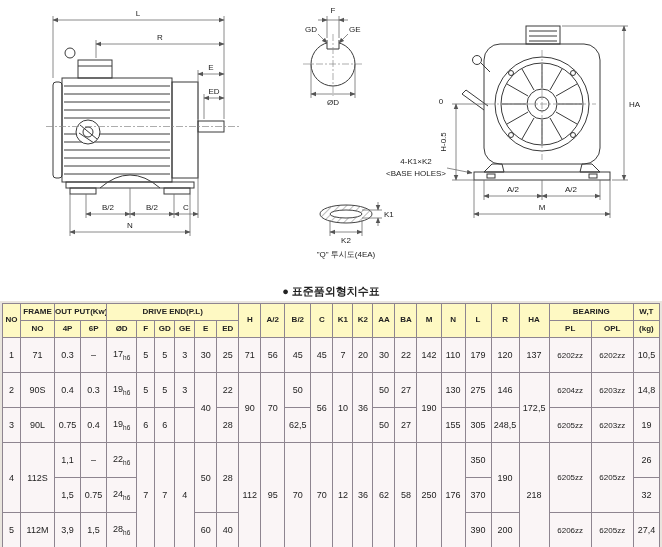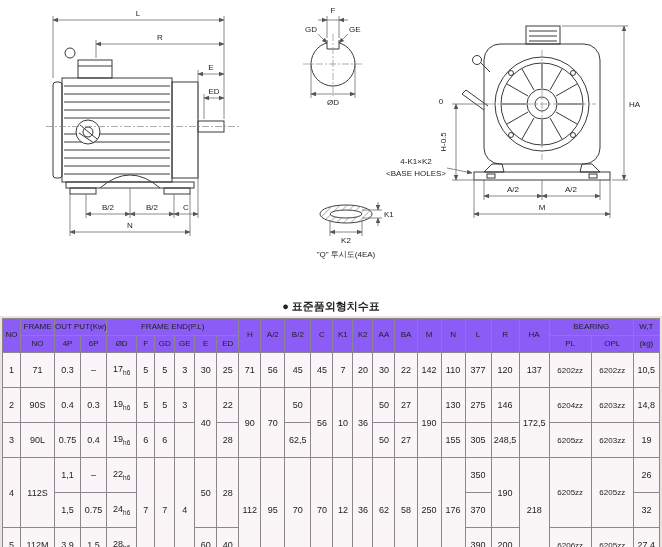--- a/index.html
+++ b/index.html
@@ -2,25 +2,25 @@
 <html><head>
 <meta charset="utf-8">
 <style>
   html,body{margin:0;padding:0;}
   body{width:662px;height:547px;background:#ffffff;font-family:"Liberation Sans",sans-serif;overflow:hidden;}
   svg{display:block;}
   svg text{font-family:"Liberation Sans",sans-serif;font-size:8px;fill:#222;}
   .ln{stroke:#3a3a3a;fill:none;stroke-width:1;}
   .dim{stroke:#6d6d6d;fill:none;stroke-width:0.8;}
   .cl{stroke:#8a8a8a;stroke-width:0.7;stroke-dasharray:7 2 2 2;fill:none;}
-  .title{ text-align:center;font-size:11px;font-weight:bold;color:#222;margin:16px 0 2px 0;}
+  .title{ text-align:center;font-size:11px;font-weight:bold;color:#222;margin:1px 0 2px 0;}
   .tbl-wrap{background:#e9e5de;padding:2px 2px 4px 2px;}
   table{border-collapse:collapse;table-layout:fixed;width:658px;margin:0 auto;background:#faf5f6;}
   th,td{border:1px solid #8e8590;text-align:center;vertical-align:middle;padding:0;overflow:hidden;white-space:nowrap;}
-  th{background:#8b5cf6;font-size:8px;font-weight:normal;height:16px;line-height:1.05;color:#222;margin-top:48px;}
+  th{background:#fef9c3;font-size:8px;font-weight:bold;height:16px;line-height:1.05;color:#222;margin-top:48px;}
   td{font-size:9px;height:34px;color:#222;}
   td.sm{font-size:8px;}
   .sub{font-size:6.5px;vertical-align:sub;}
 </style>
 </head>
 <body>
 
 <svg width="662" height="283" viewBox="0 0 662 283">
   <defs>
     <marker id="ah" viewBox="0 0 10 10" refX="9" refY="5" markerWidth="7" markerHeight="7" orient="auto-start-reverse">
@@ -185,21 +185,21 @@
         <col style="width:30px">
         <col style="width:42px">
     <col style="width:42px">
         <col style="width:26px">
   </colgroup>
   <thead>
     <tr>
       <th rowspan="2">NO</th>
       <th>FRAME</th>
       <th colspan="2">OUT PUT(Kw)</th>
-      <th colspan="6">FRAME END(P.L)</th>
+      <th colspan="6">DRIVE END(P.L)</th>
       <th rowspan="2">H</th>
       <th rowspan="2">A/2</th>
       <th rowspan="2">B/2</th>
       <th rowspan="2">C</th>
       <th rowspan="2">K1</th>
       <th rowspan="2">K2</th>
       <th rowspan="2">AA</th>
       <th rowspan="2">BA</th>
       <th rowspan="2">M</th>
       <th rowspan="2">N</th>
@@ -239,21 +239,21 @@
       <td>71</td>
       <td>56</td>
       <td>45</td>
       <td>45</td>
       <td>7</td>
       <td>20</td>
       <td>30</td>
       <td>22</td>
       <td>142</td>
       <td>110</td>
-      <td>377</td>
+      <td>179</td>
       <td>120</td>
       <td>137</td>
       <td class="sm">6202zz</td>
       <td class="sm">6202zz</td>
       <td>10,5</td>
     </tr>
     <tr>
       <td>2</td>
       <td>90S</td>
       <td>0.4</td>

